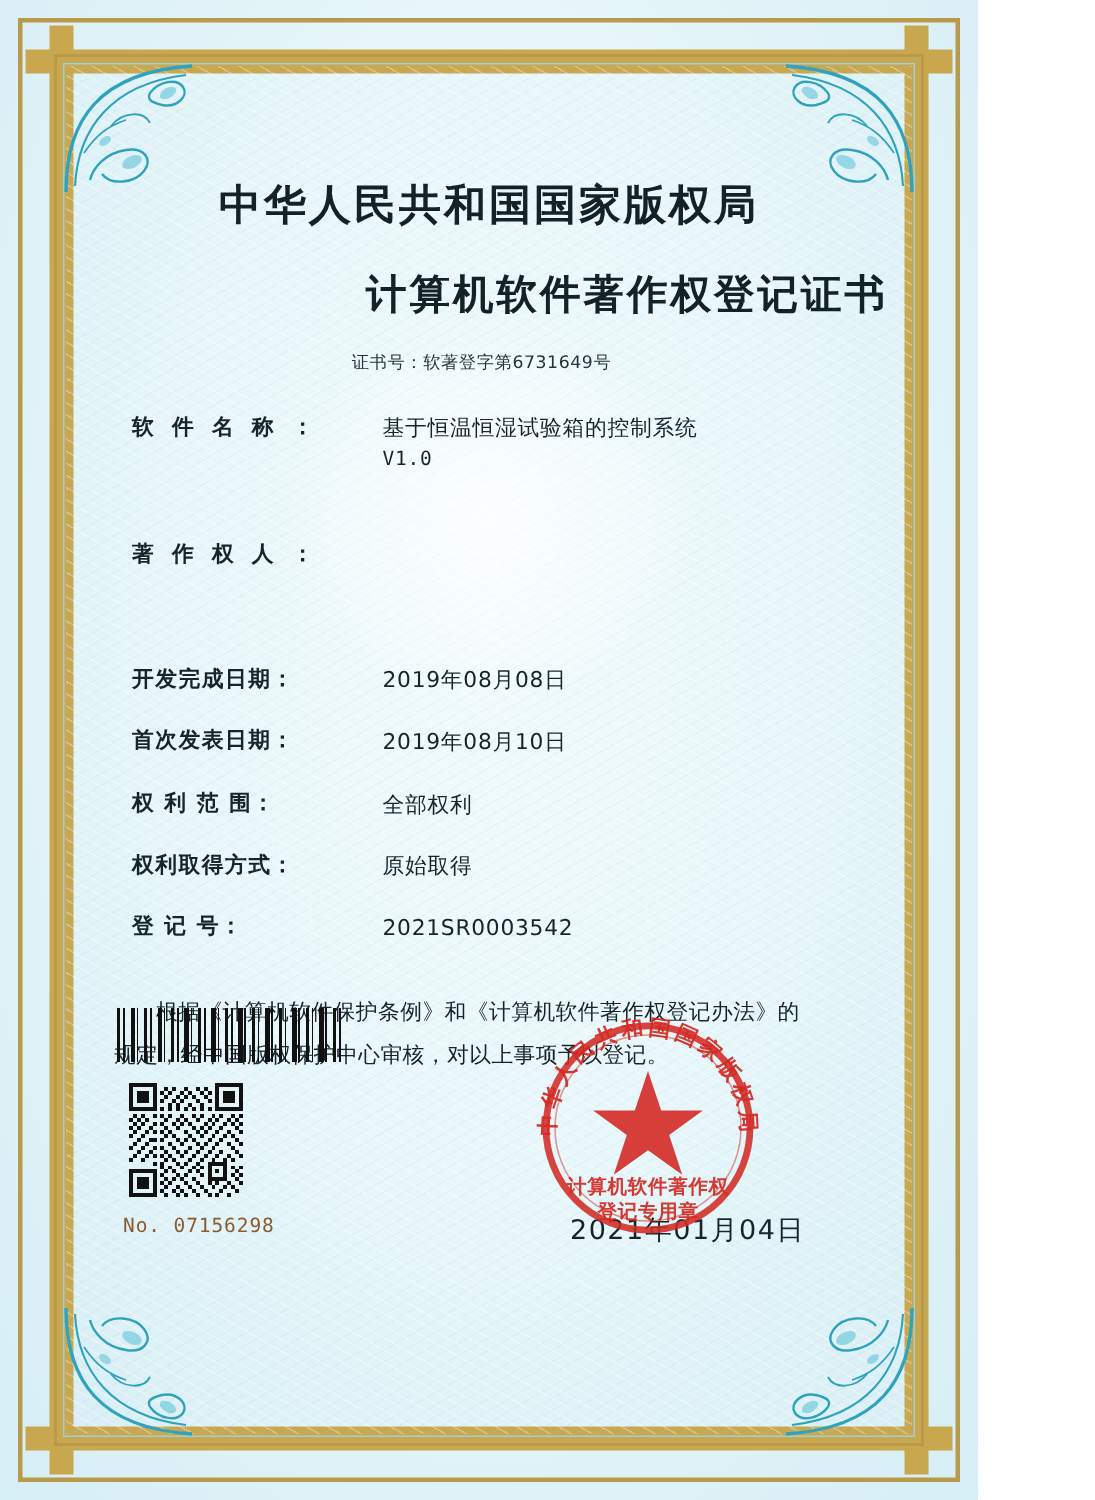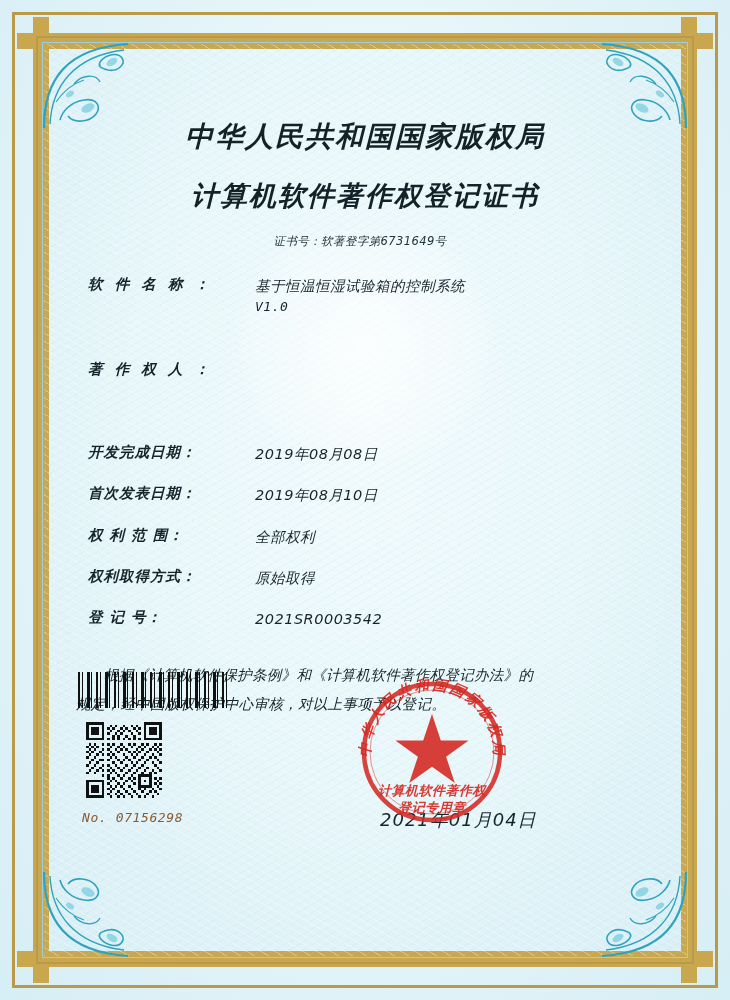--- a/index.html
+++ b/index.html
@@ -7,27 +7,26 @@
     padding: 0;
     background: #ffffff;
   }
   body {
     width: 730px;
     height: 1000px;
     font-family: "DejaVu Sans", sans-serif;
   }
   #certificate {
     position: relative;
-    width: 730px;
+    width: 652px;
     height: 1000px;
     box-sizing: border-box;
     background:
       radial-gradient(ellipse at 50% 42%, #f2fbfc 0%, #e8f7fa 45%, #dff2f7 70%, #d6eef5 100%);
     overflow: hidden;
-    font-style: italic;
   }
 
   
   .frame-outer {
     position: absolute;
     left: 12px; top: 12px; right: 12px; bottom: 12px;
     border: 3px solid #b99a4a;
     box-sizing: border-box;
   }
   .frame-greek {
@@ -141,21 +140,21 @@
   .title-main {
     text-align: center;
     font-family: "DejaVu Serif", serif;
     font-size: 28px;
     font-weight: bold;
     letter-spacing: 2px;
     color: #132227;
     margin-top: 58px;
   }
   .title-sub {
-    text-align: center;
+    text-align: right;
     font-family: "DejaVu Serif", serif;
     font-size: 27px;
     font-weight: bold;
     letter-spacing: 2px;
     color: #132227;
     margin-top: 22px;
   }
   .cert-no {
     text-align: center;
     font-size: 11.5px;

